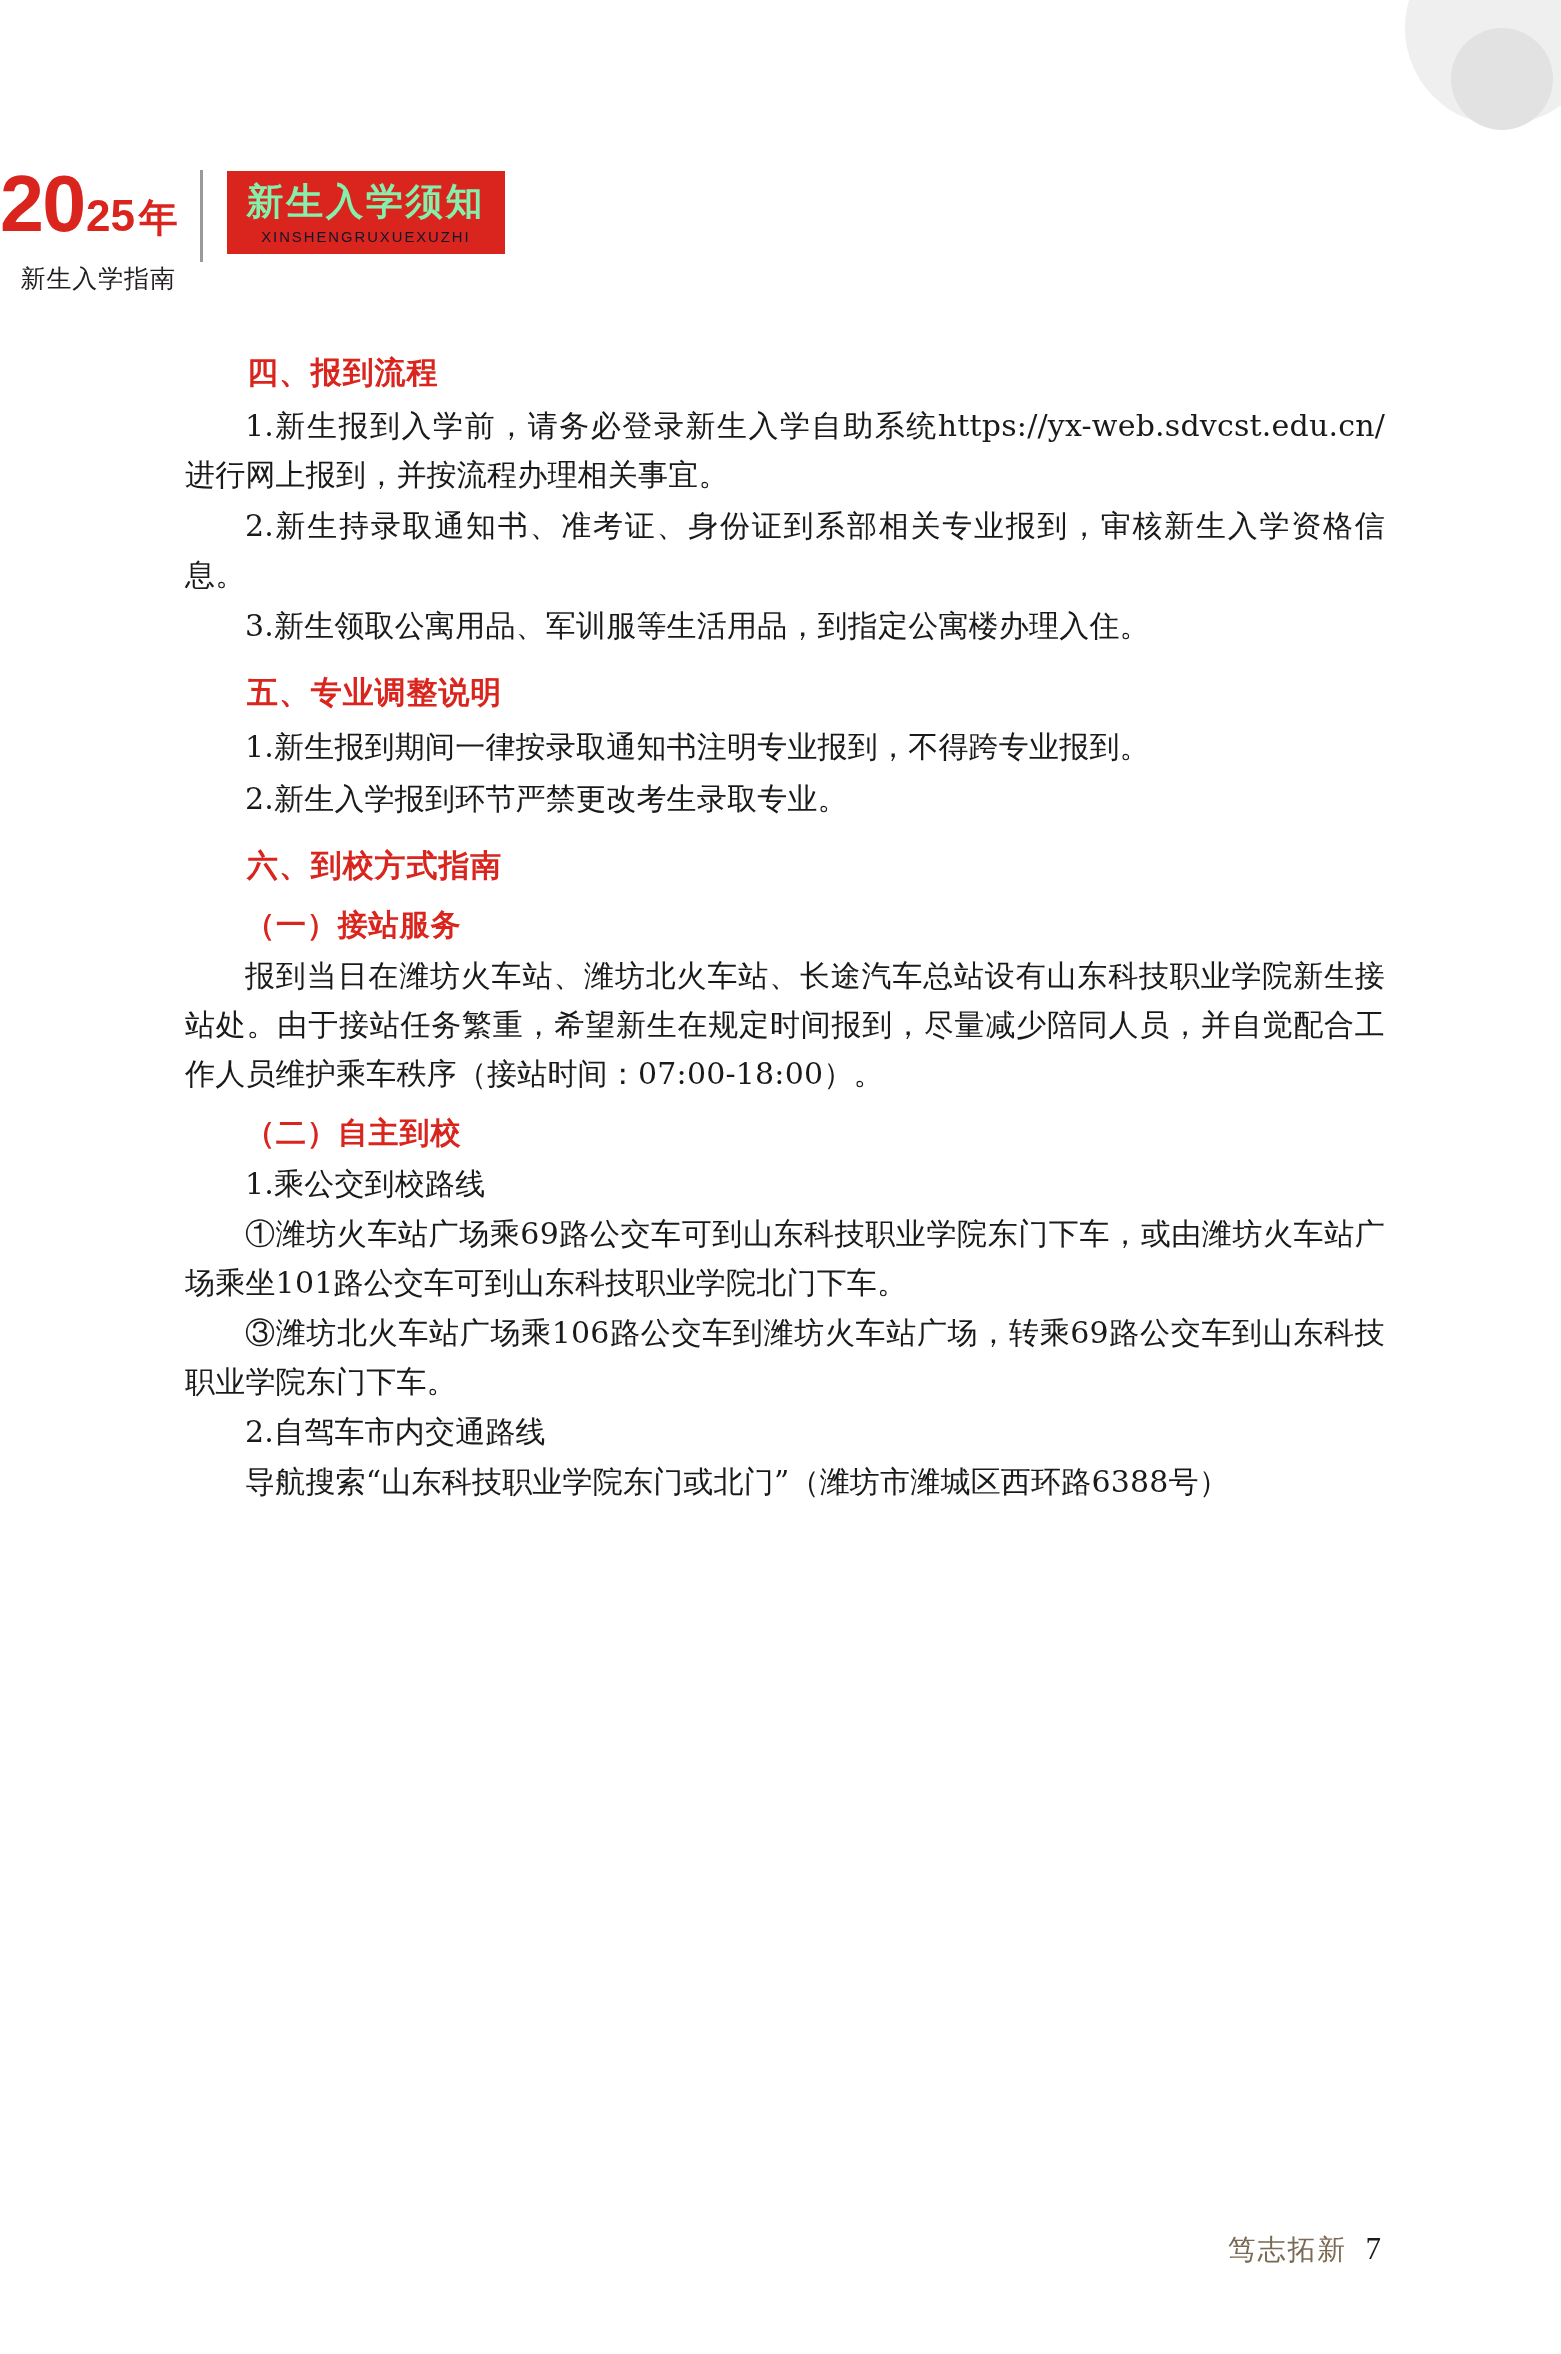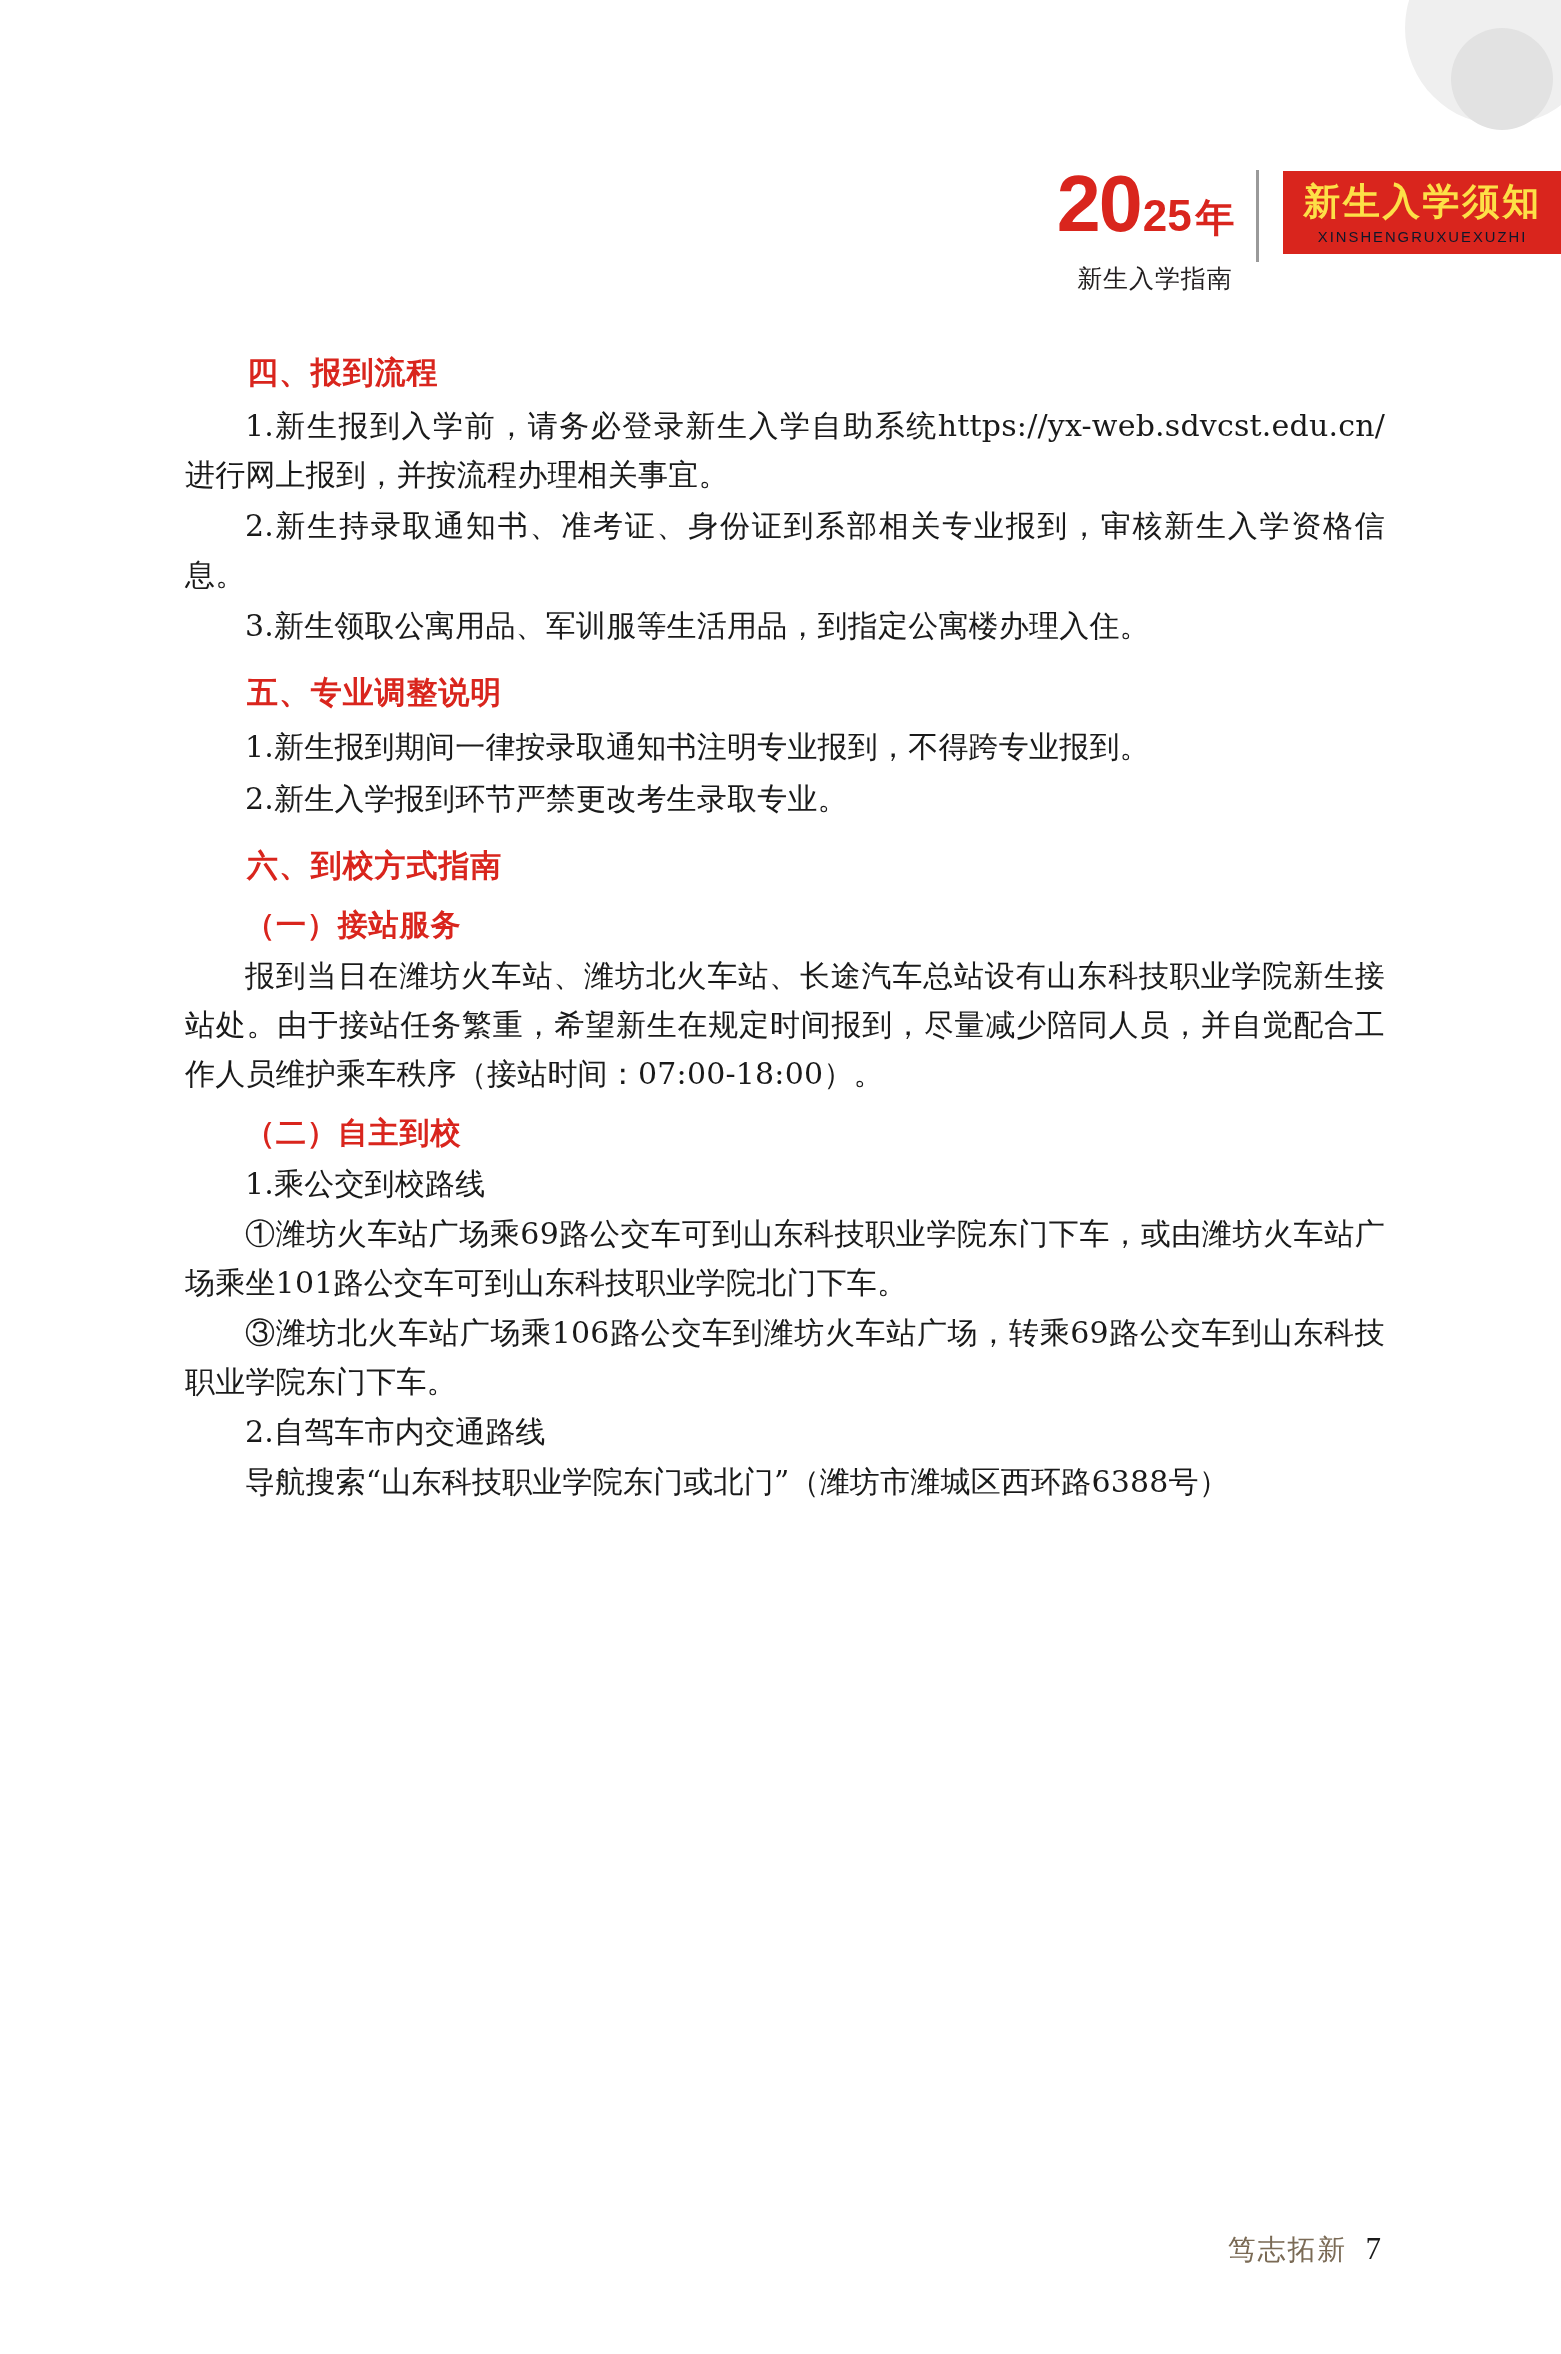--- a/index.html
+++ b/index.html
@@ -44,21 +44,21 @@
   }
 
   
   .banner {
     position: absolute;
     top: 164px;
     left: 0;
     width: 100%;
     height: 129px;
     display: flex;
-    justify-content: flex-end;
+    justify-content: flex-start;
     align-items: flex-start;
   }
   .banner-inner {
     display: flex;
     align-items: flex-start;
   }
   .year-block {
     display: flex;
     flex-direction: column;
     align-items: flex-end;
@@ -102,21 +102,21 @@
   }
   .red-box {
     background: #d9251d;
     padding: 11px 20px 9.2px 20px;
     display: flex;
     flex-direction: column;
     align-items: center;
     margin-top: 7.4px;
   }
   .red-box .cn {
-    color: #fde047;
+    color: #86efac;
     font-size: 37px;
     font-weight: bold;
     font-family: "DejaVu Sans", sans-serif;
     letter-spacing: 2.8px;
     line-height: 1.1;
   }
   .red-box .py {
     color: #0f172a;
     font-size: 14.8px;
     font-family: "Liberation Sans", sans-serif;

